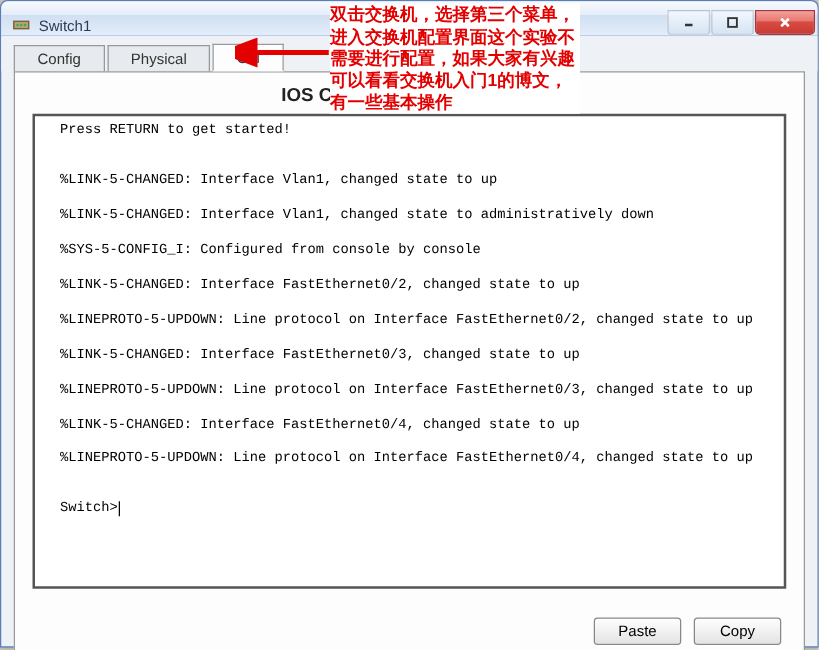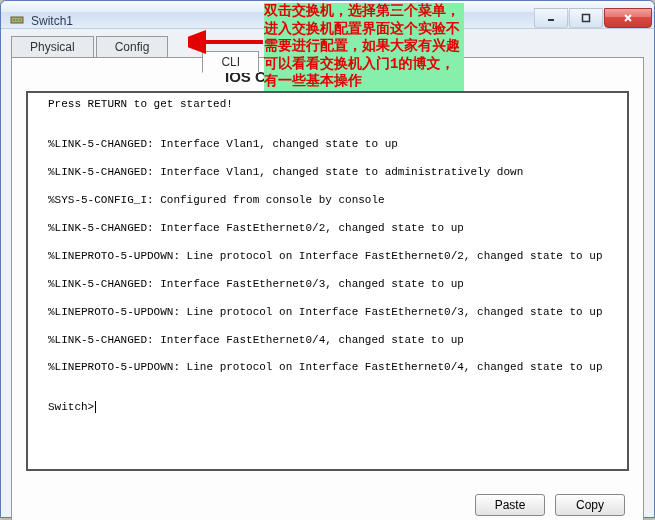--- a/index.html
+++ b/index.html
@@ -73,22 +73,21 @@
     font-size: 12px;
     color: #333;
     cursor: default;
     position: relative;
     top: 1px;
   }
   .tab.active {
     background: #fdfdfd;
     z-index: 2;
     border-bottom: 1px solid #fdfdfd;
-    top: 16px;
-    margin-left: 32px;
+    top: 0;
   }
   .tab-content-border {
     margin: 0 10px 10px 10px;
     border: 1px solid #999;
     background: #fdfdfd;
     height: 470px;
     position: relative;
   }
   .cli-title {
     text-align: center;
@@ -152,23 +151,23 @@
     z-index: 50;
   }
   .annotation-text {
     position: absolute;
     top: 3px;
     left: 264px;
     width: 200px;
     color: #e20000;
     font-size: 14px;
     font-weight: bold;
-    font-family: Liberation Mono, monospace;
+    font-family: Liberation Sans, sans-serif;
     line-height: 1.25;
-    background: #86efac;
+    background: #ffffff;
     z-index: 60;
   }
 </style>
 </head>
 <body>
 
 <div class="window">
 
   <div class="titlebar">
     <span class="title-icon">
@@ -194,22 +193,22 @@
       <div class="win-btn close">
         <svg width="12" height="10">
           <line x1="3" y1="2" x2="9" y2="8" stroke="#fff" stroke-width="2"></line>
           <line x1="9" y1="2" x2="3" y2="8" stroke="#fff" stroke-width="2"></line>
         </svg>
       </div>
     </div>
   </div>
 
   <div class="tabs">
+    <div class="tab">Config</div>
     <div class="tab">Physical</div>
-    <div class="tab">Config</div>
     <div class="tab active">CLI</div>
   </div>
 
   <div class="tab-content-border">
     <div class="cli-title">IOS Command Line Interface</div>
 
     <div class="terminal-wrap">
       <div class="terminal" id="terminal"><div class="line">Press RETURN to get started!</div><div class="gap"></div><div class="gap"></div><div class="line">%LINK-5-CHANGED: Interface Vlan1, changed state to up</div><div class="gap"></div><div class="line">%LINK-5-CHANGED: Interface Vlan1, changed state to administratively down</div><div class="gap"></div><div class="line">%SYS-5-CONFIG_I: Configured from console by console</div><div class="gap"></div><div class="line">%LINK-5-CHANGED: Interface FastEthernet0/2, changed state to up</div><div class="gap"></div><div class="line">%LINEPROTO-5-UPDOWN: Line protocol on Interface FastEthernet0/2, changed state to up</div><div class="gap"></div><div class="line">%LINK-5-CHANGED: Interface FastEthernet0/3, changed state to up</div><div class="gap"></div><div class="line">%LINEPROTO-5-UPDOWN: Line protocol on Interface FastEthernet0/3, changed state to up</div><div class="gap"></div><div class="line">%LINK-5-CHANGED: Interface FastEthernet0/4, changed state to up</div><div class="gap"></div><div class="line">%LINEPROTO-5-UPDOWN: Line protocol on Interface FastEthernet0/4, changed state to up</div><div class="gap"></div><div class="gap"></div><div class="line">Switch&gt;<span class="cursor"></span></div></div>
     </div>
 

